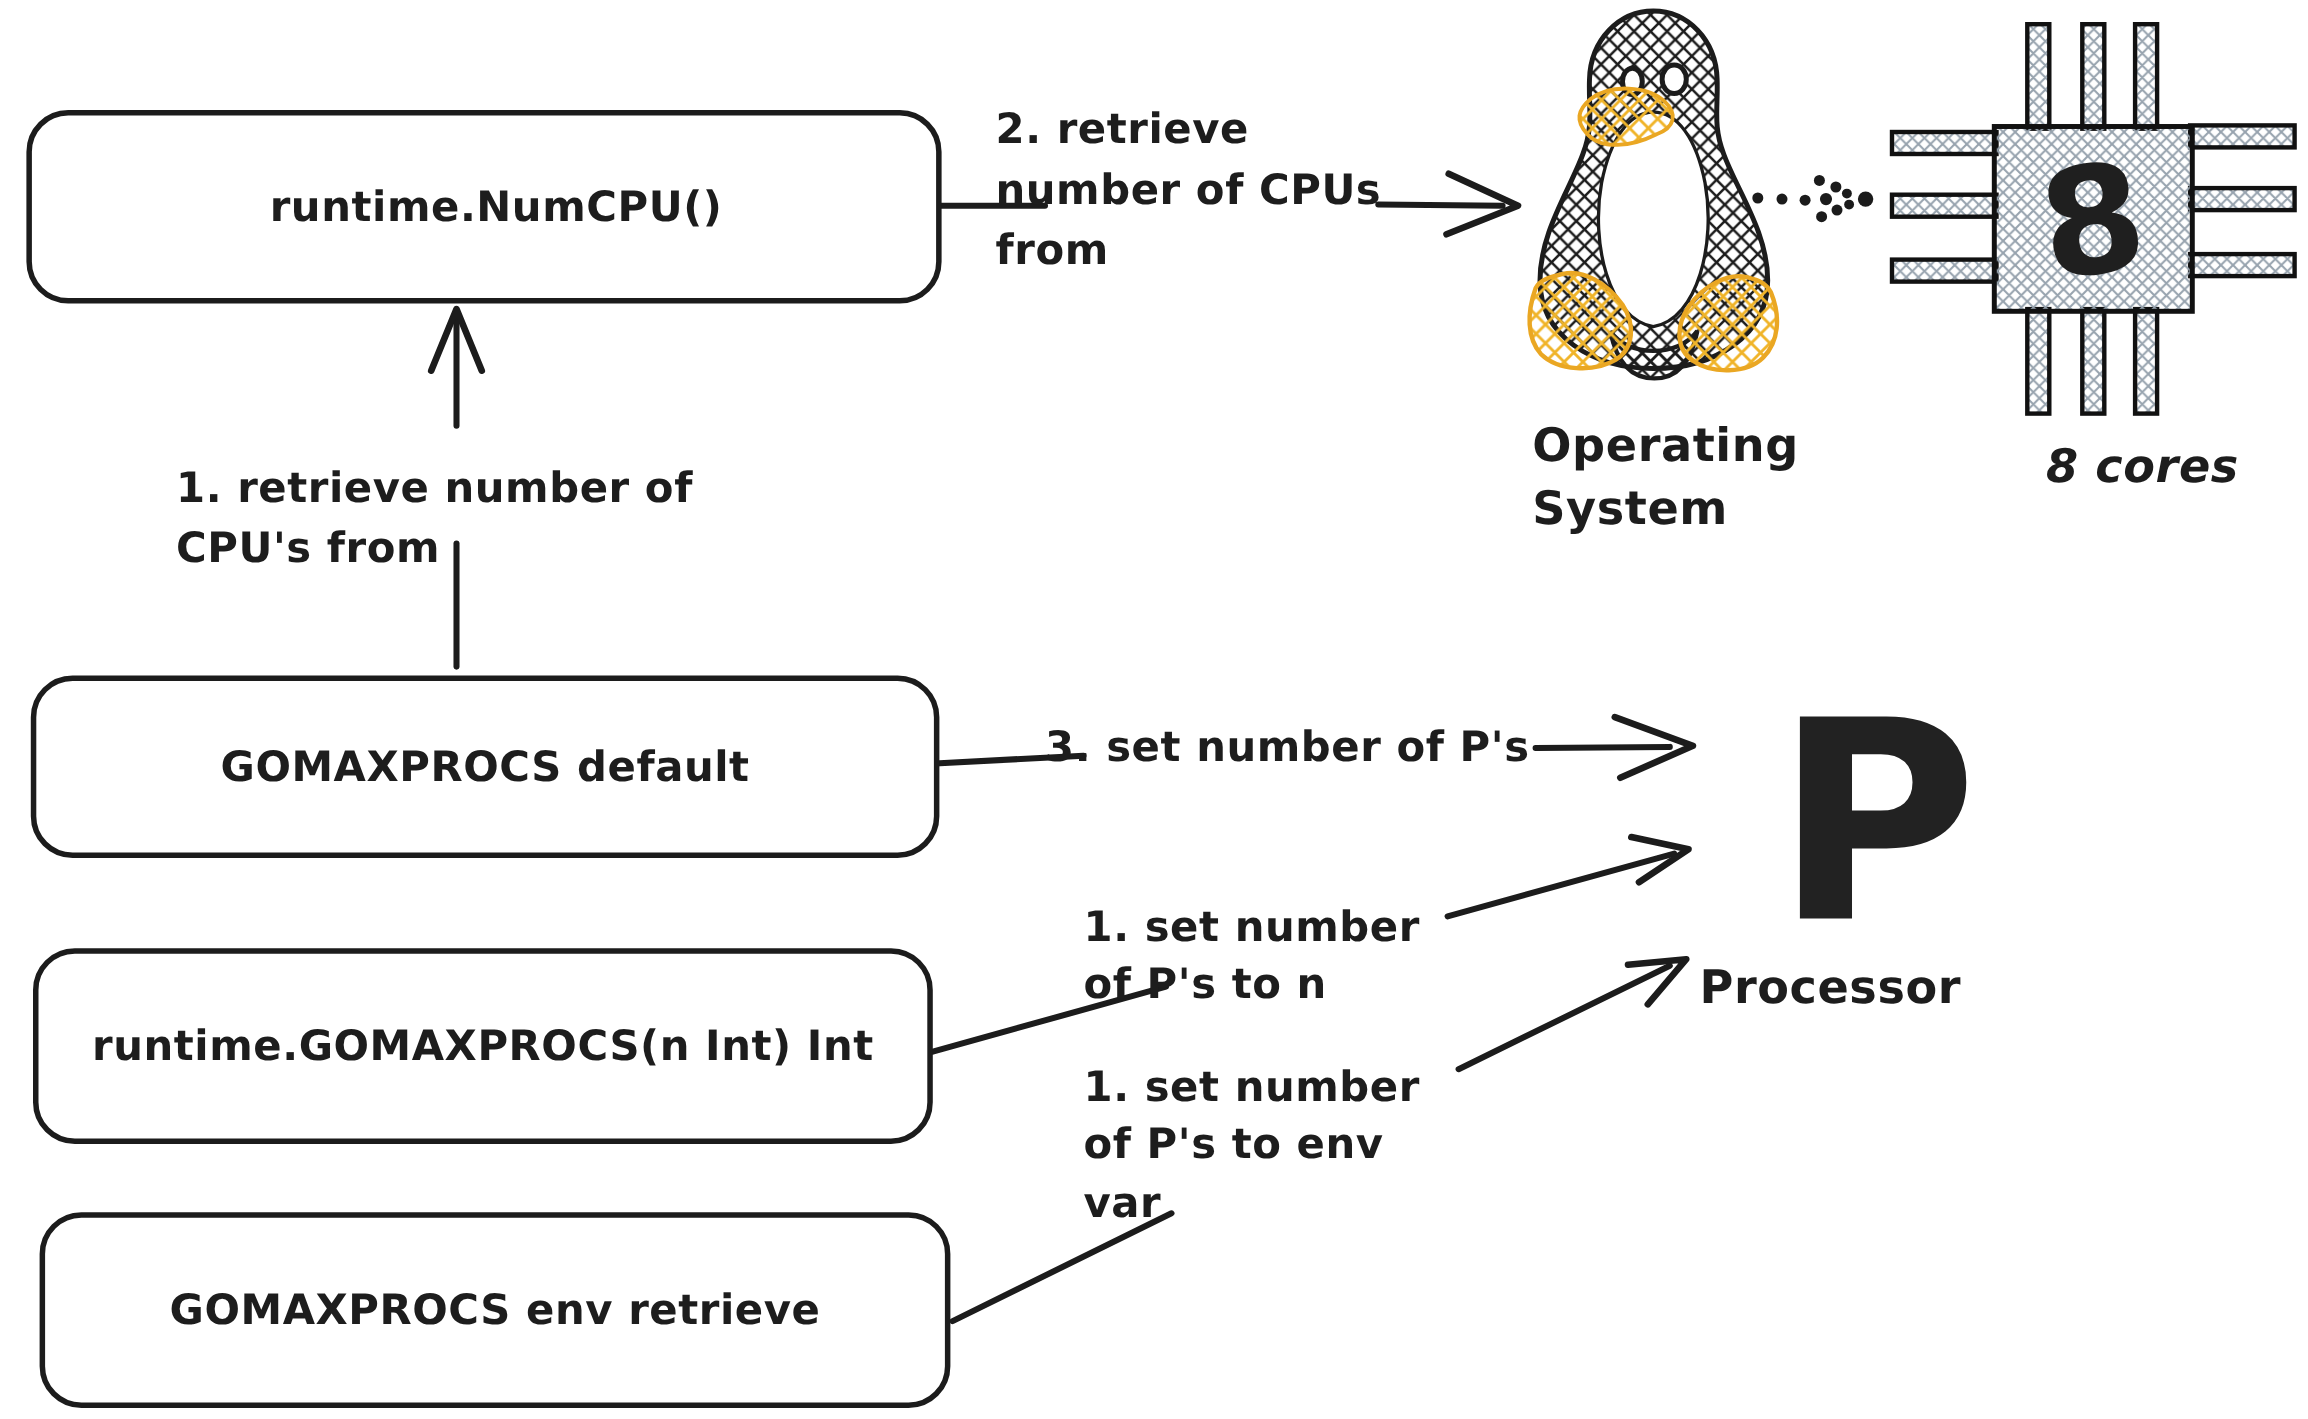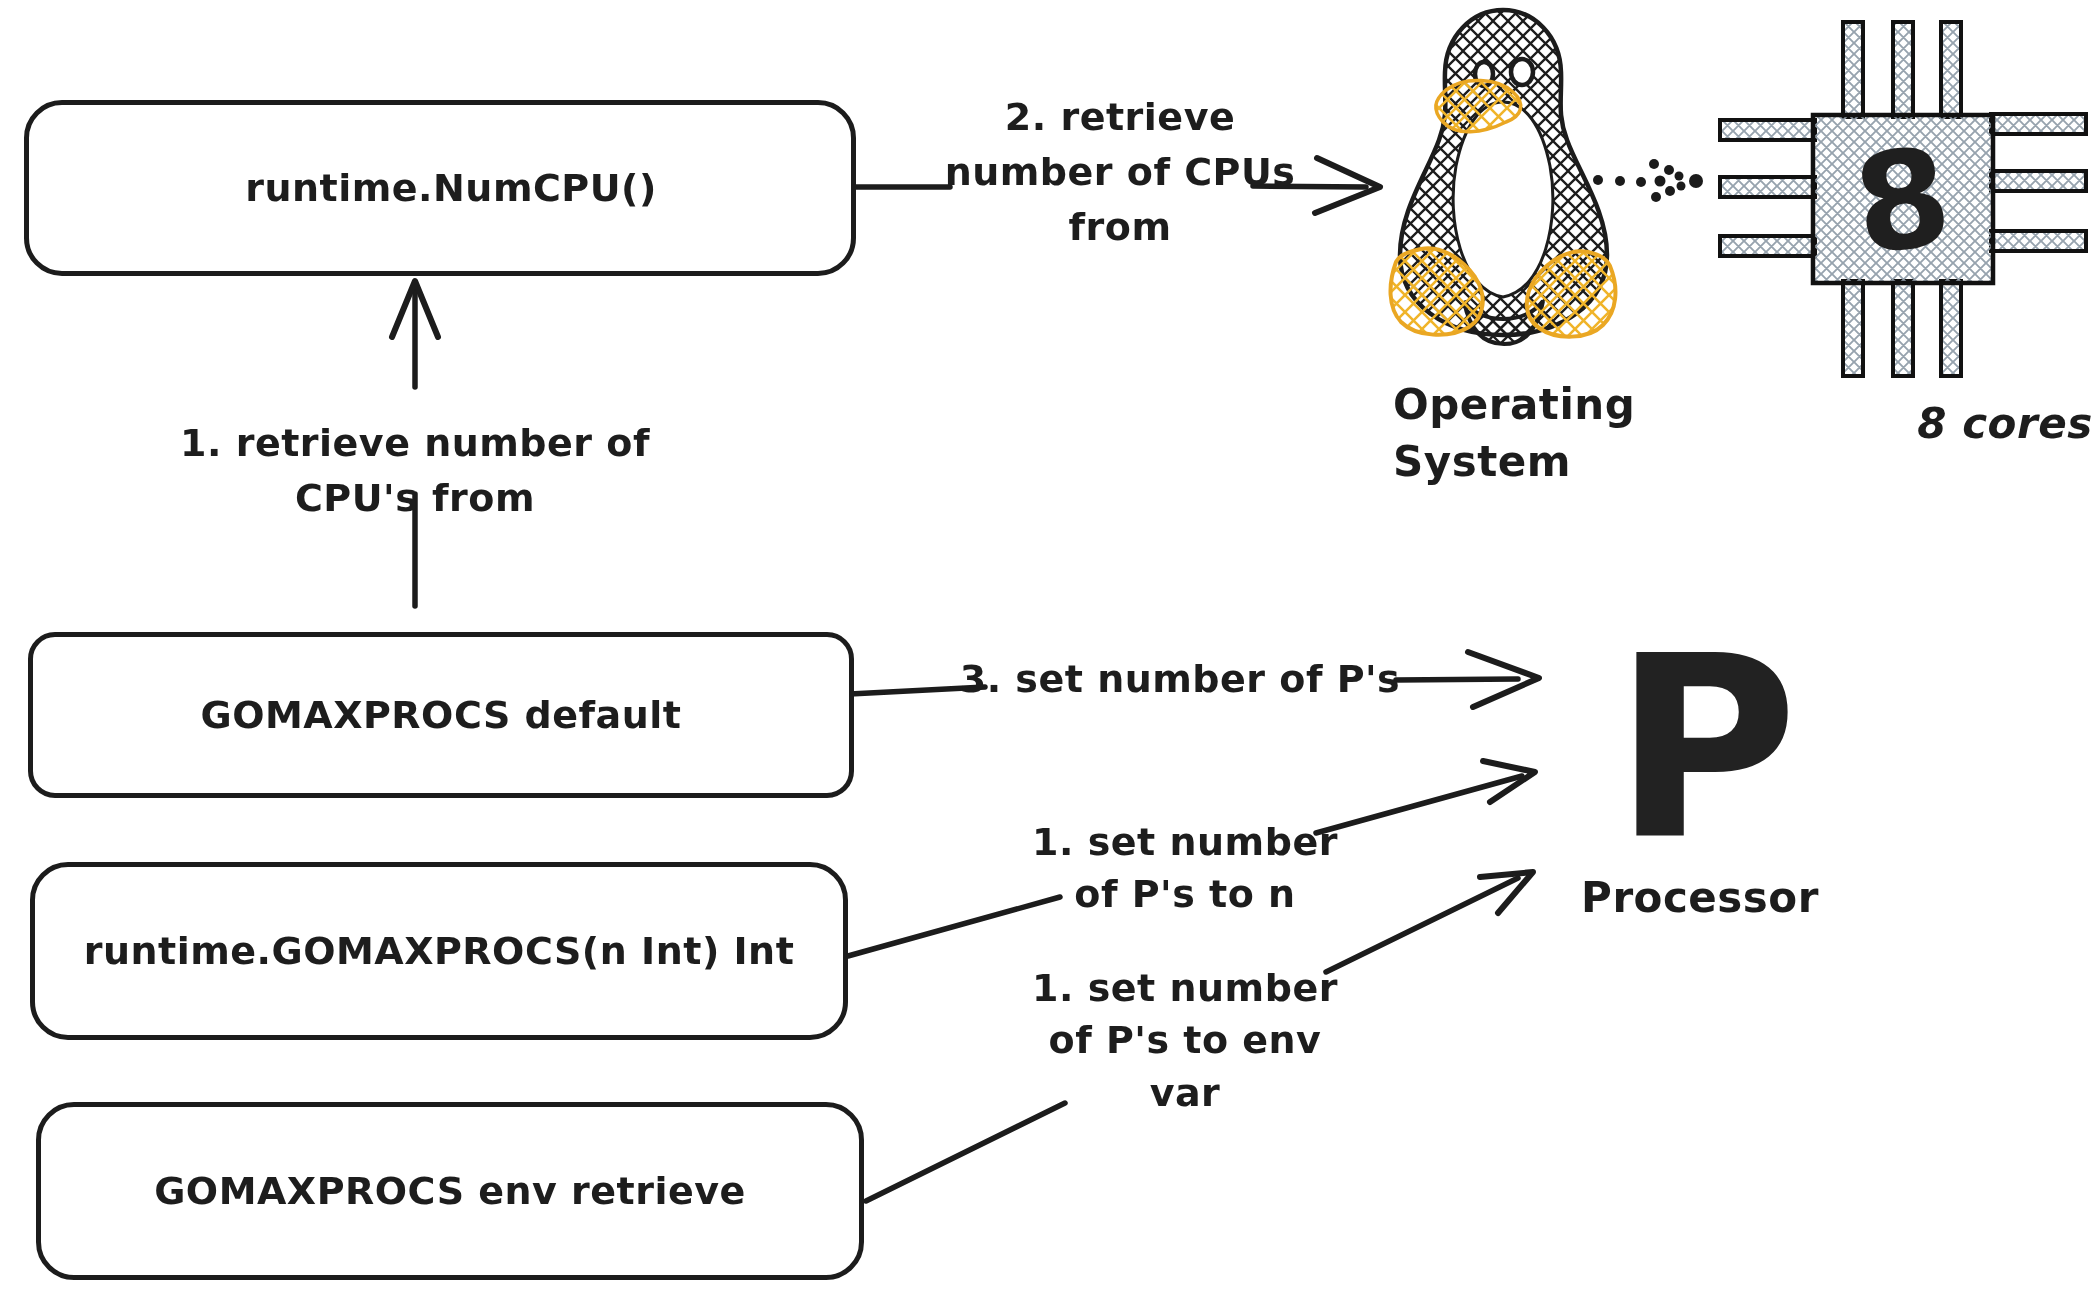--- a/index.html
+++ b/index.html
@@ -6,26 +6,26 @@
   body{font-family:"DejaVu Sans", "Liberation Sans", sans-serif;}
   .canvas{position:relative;width:2098px;height:1290px;background:#ffffff;overflow:hidden;}
   .art{position:absolute;left:0;top:0;z-index:1;}
   .node{
     position:absolute;z-index:3;
     border:5px solid #1c1c1c;border-radius:38px;background:#ffffff;
     display:flex;align-items:center;justify-content:center;
     font-size:38px;font-weight:bold;color:#1d1d1d;letter-spacing:0.5px;
   }
   .node-numcpu{left:24px;top:100px;width:800px;height:166px;padding-left:22px;}
-  .node-default{left:28px;top:632px;width:816px;height:156px;border-radius:27px;}
+  .node-default{left:28px;top:614px;width:816px;height:156px;}
   .node-func{left:30px;top:862px;width:808px;height:168px;}
   .node-env{left:36px;top:1102px;width:818px;height:168px;}
   .lbl{
     position:absolute;z-index:2;color:#1d1d1d;font-weight:bold;
-    text-align:center;white-space:pre-line;line-height:1.45;font-size:38px;letter-spacing:0.5px;
+    text-align:left;white-space:pre-line;line-height:1.45;font-size:38px;letter-spacing:0.5px;
   }
   .lbl-retrieve-os{left:905px;top:90px;width:430px;}
   .lbl-retrieve-numcpu{left:160px;top:392px;width:510px;margin-top:24px;}
   .lbl-set-default{left:950px;top:652px;width:460px;}
   .lbl-set-n{left:985px;top:816px;width:400px;line-height:1.38;}
   .lbl-set-env{left:985px;top:962px;width:400px;line-height:1.38;}
   .lbl-os{left:1393px;top:377px;width:250px;text-align:left;font-size:42px;line-height:1.35;}
   .lbl-cores{left:1860px;top:394px;width:290px;font-size:42px;font-style:italic;}
   .lbl-processor{left:1545px;top:868px;width:310px;font-size:42px;}
   .processor-symbol{

